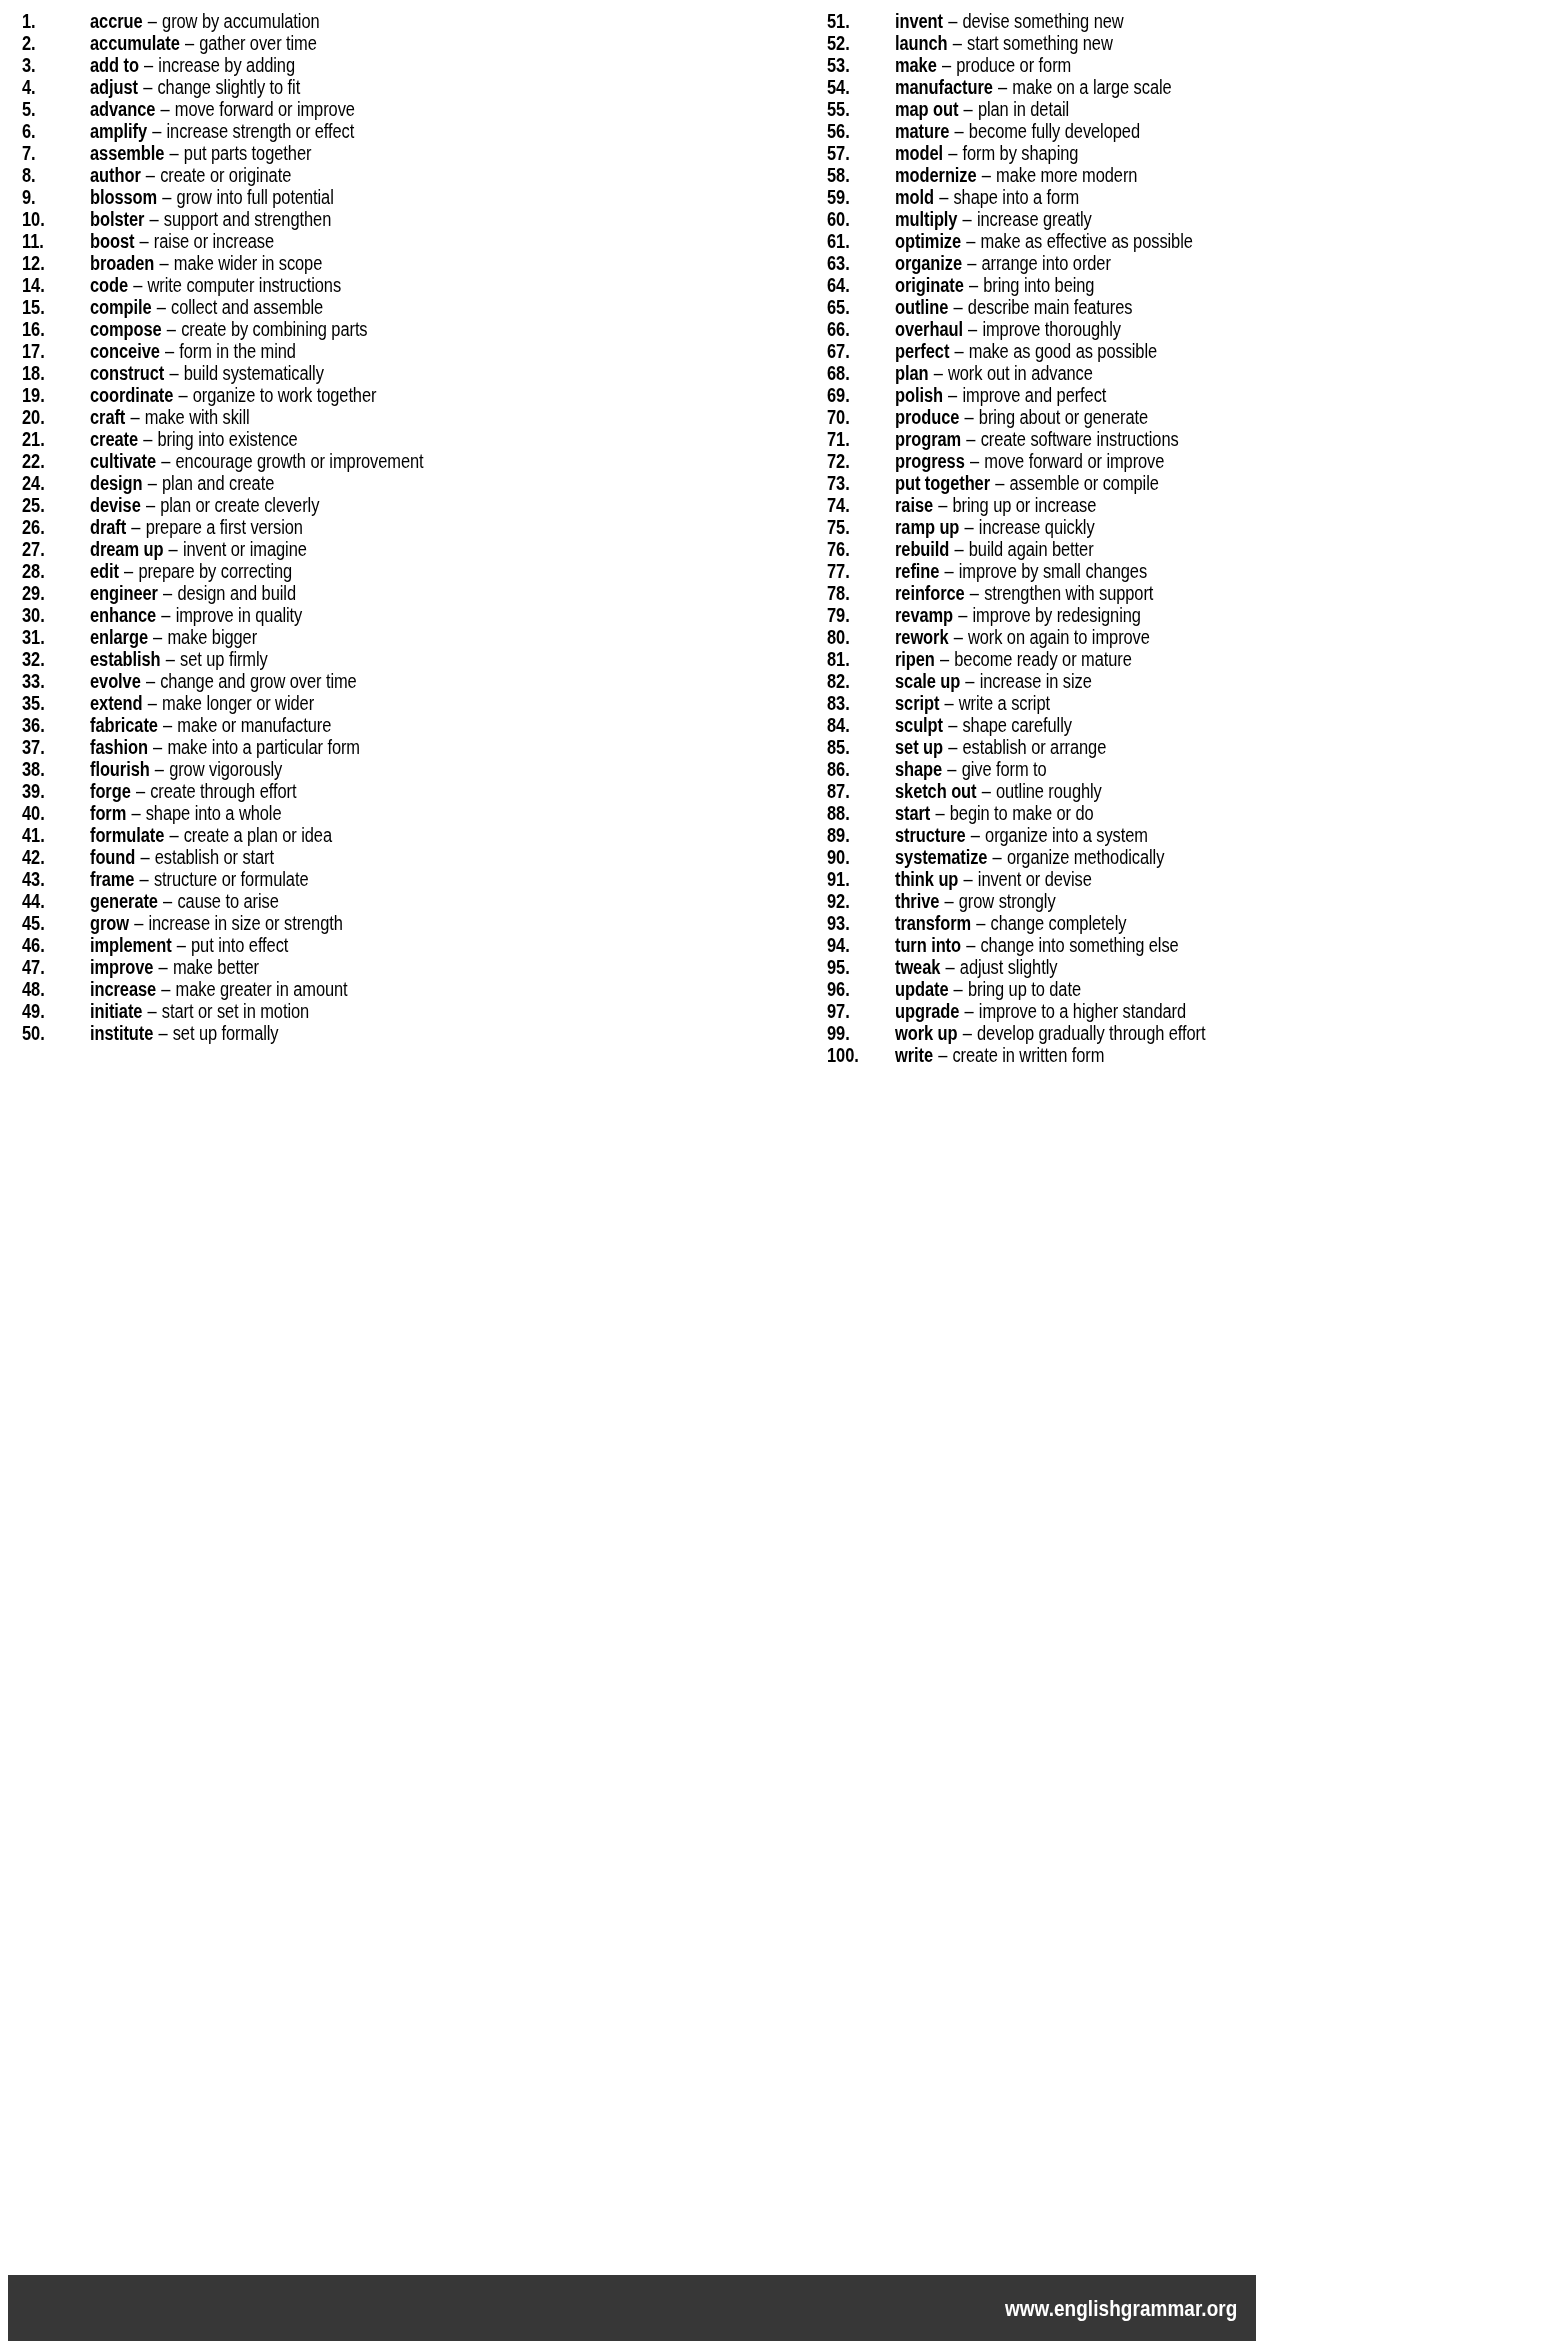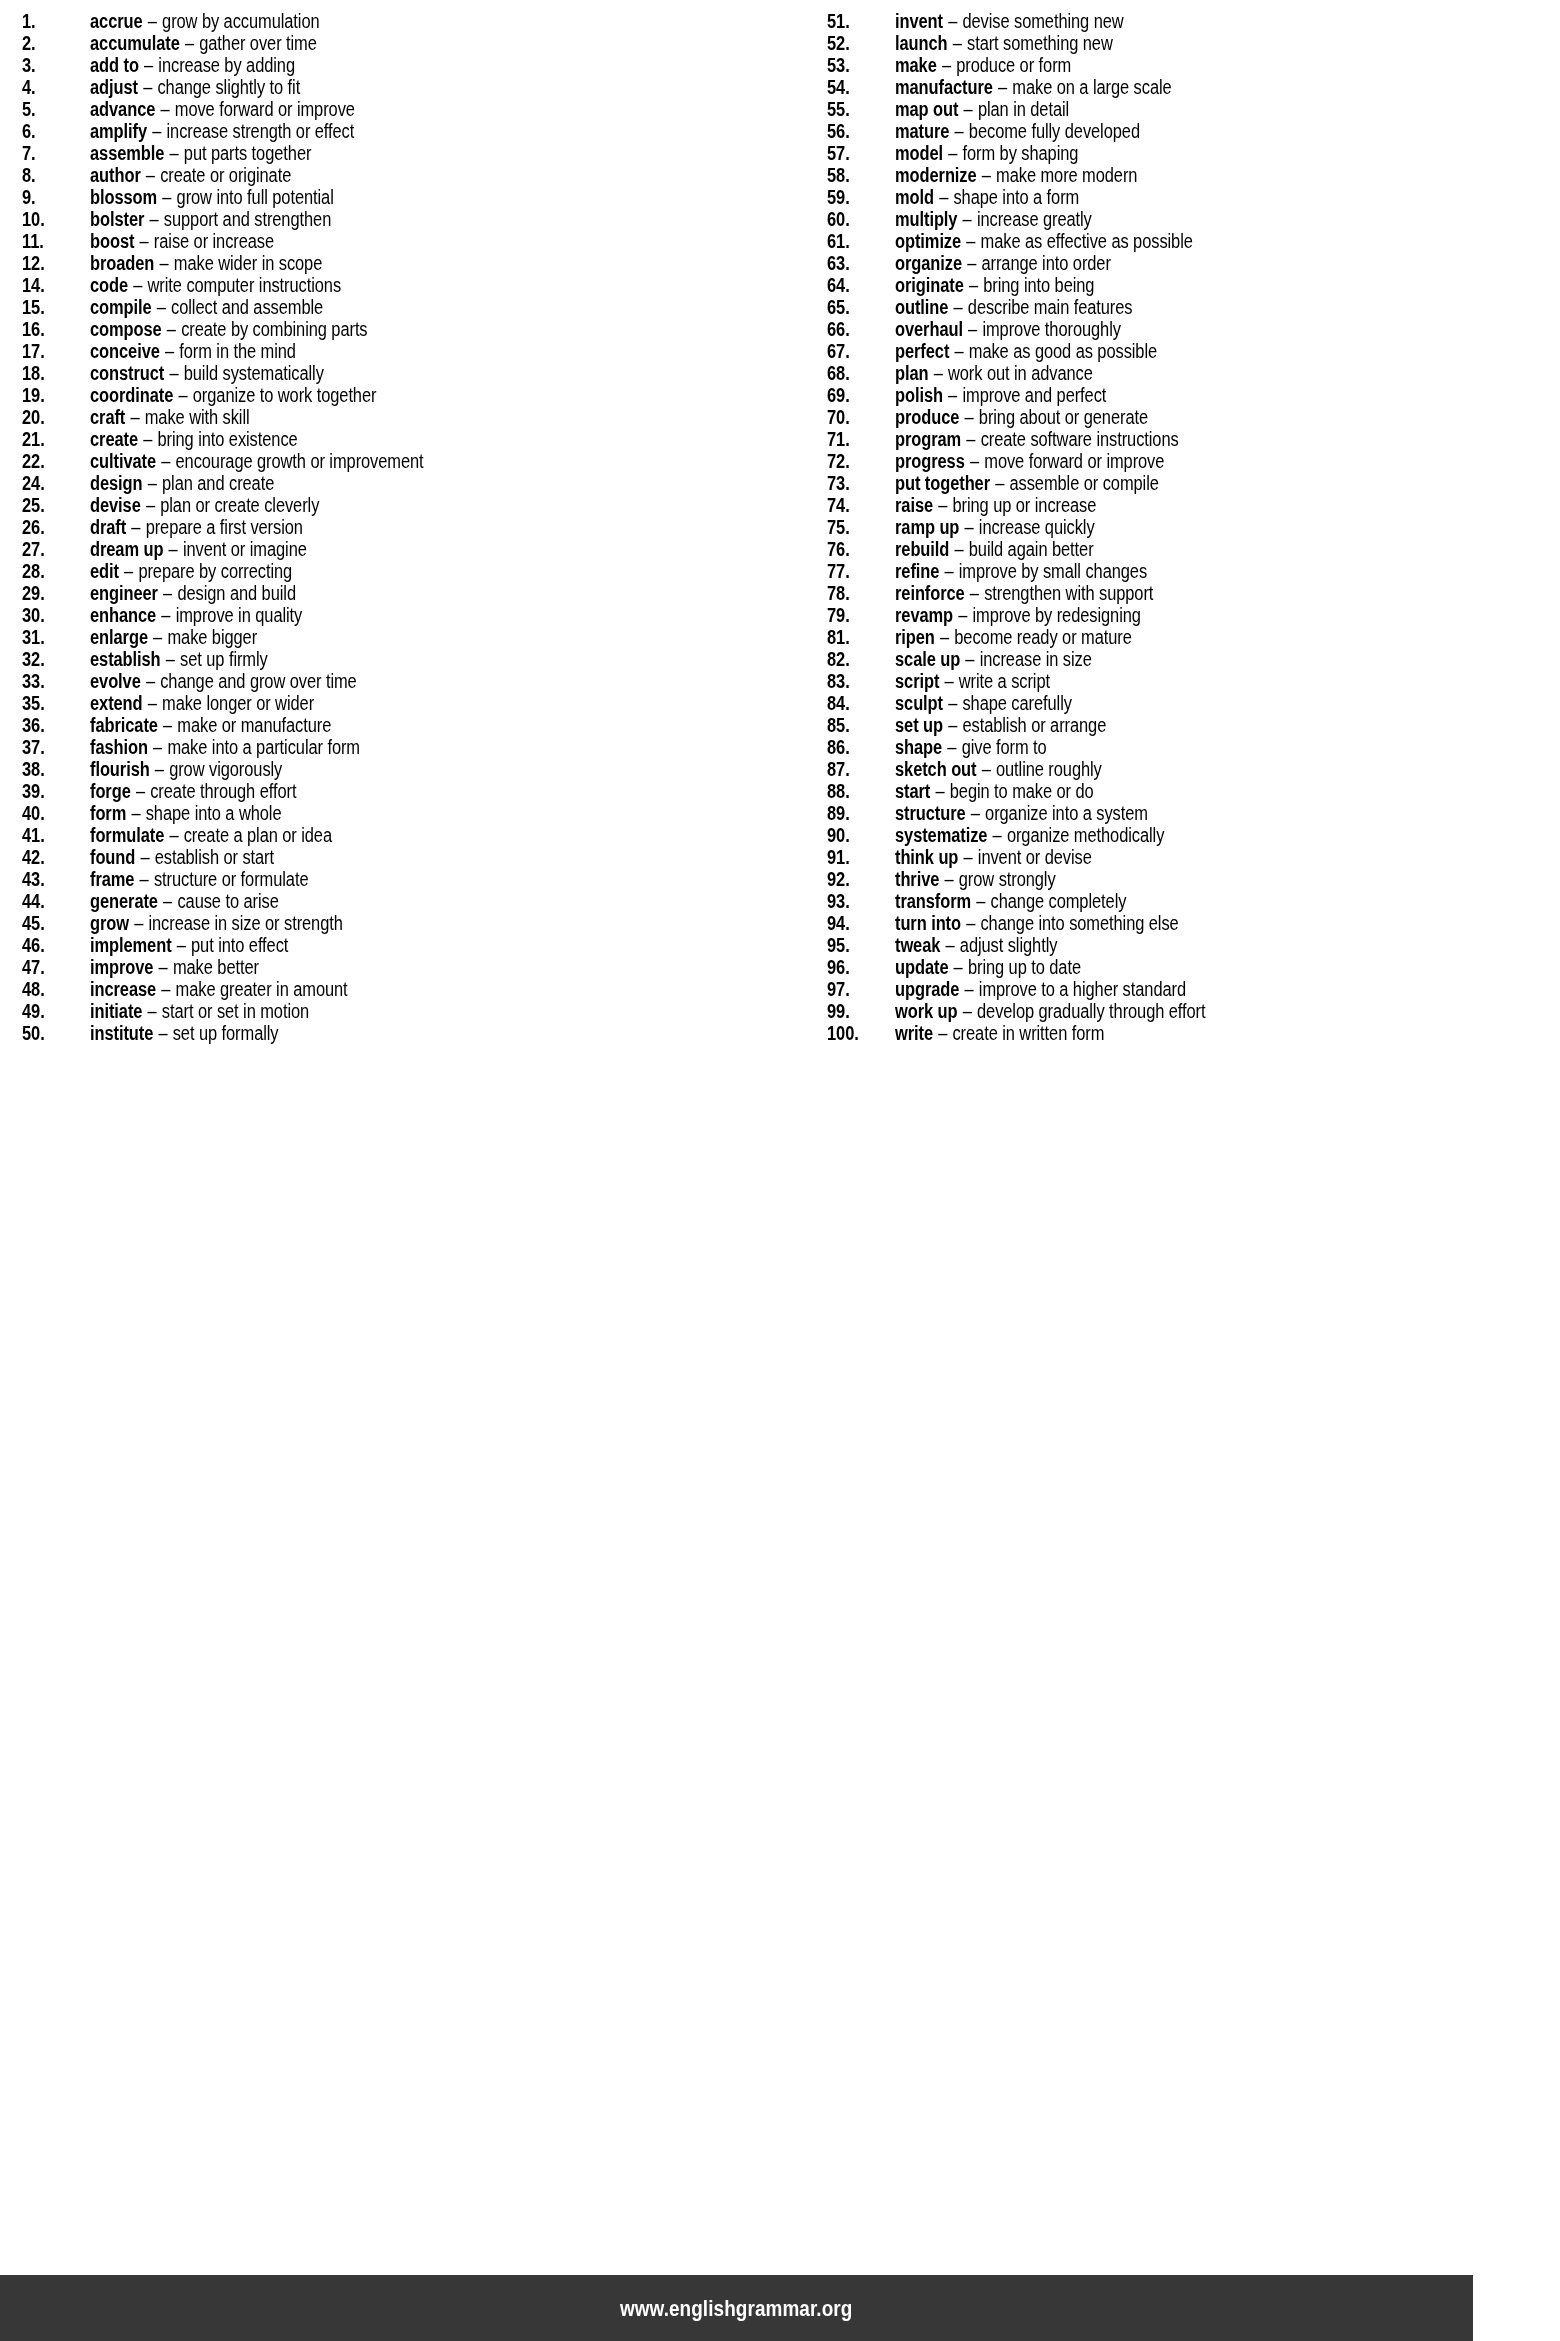--- a/index.html
+++ b/index.html
@@ -81,28 +81,28 @@
     padding: 0 0.7px;
   }
   .entry-def {
     font-weight: normal;
     letter-spacing: -0.1px;
   }
 
   
   #footer-bar {
     position: absolute;
-    left: 0;
+    left: 8px;
     bottom: 0;
-    width: 1473px;
+    width: 1248px;
     height: 67px;
     background: #373737;
     display: flex;
     align-items: center;
-    justify-content: center;
+    justify-content: flex-end;
   }
   #footer-url {
     color: #ffffff;
     font-weight: bold;
     font-size: 22px;
     font-stretch: condensed;
     letter-spacing: 0.1px;
     transform: scaleX(0.86);
   }
 </style>
@@ -409,20 +409,24 @@
         </div>
         <div class="entry">
           <span class="entry-num">78.</span>
           <span class="entry-body"><span class="entry-term">reinforce</span> <span class="entry-dash">–</span> <span class="entry-def">strengthen with support</span></span>
         </div>
         <div class="entry">
           <span class="entry-num">79.</span>
           <span class="entry-body"><span class="entry-term">revamp</span> <span class="entry-dash">–</span> <span class="entry-def">improve by redesigning</span></span>
         </div>
         <div class="entry">
+          <span class="entry-num">80.</span>
+          <span class="entry-body"><span class="entry-term">rework</span> <span class="entry-dash">–</span> <span class="entry-def">work on again to improve</span></span>
+        </div>
+        <div class="entry">
           <span class="entry-num">81.</span>
           <span class="entry-body"><span class="entry-term">ripen</span> <span class="entry-dash">–</span> <span class="entry-def">become ready or mature</span></span>
         </div>
         <div class="entry">
           <span class="entry-num">82.</span>
           <span class="entry-body"><span class="entry-term">scale up</span> <span class="entry-dash">–</span> <span class="entry-def">increase in size</span></span>
         </div>
         <div class="entry">
           <span class="entry-num">83.</span>
           <span class="entry-body"><span class="entry-term">script</span> <span class="entry-dash">–</span> <span class="entry-def">write a script</span></span>

